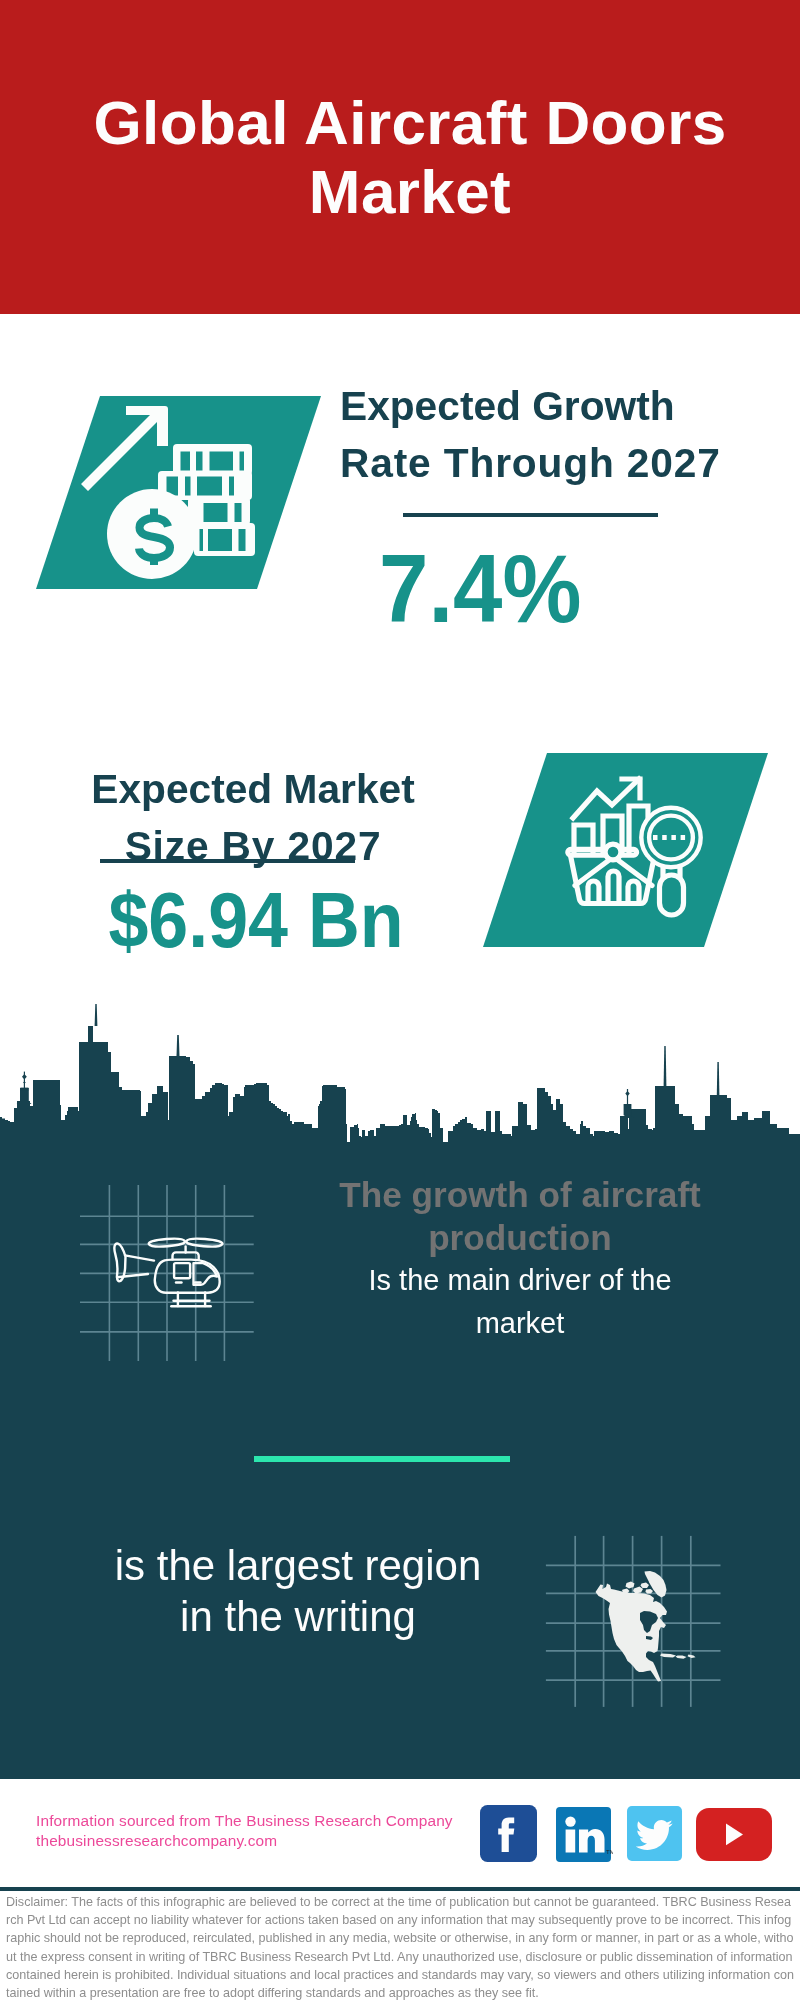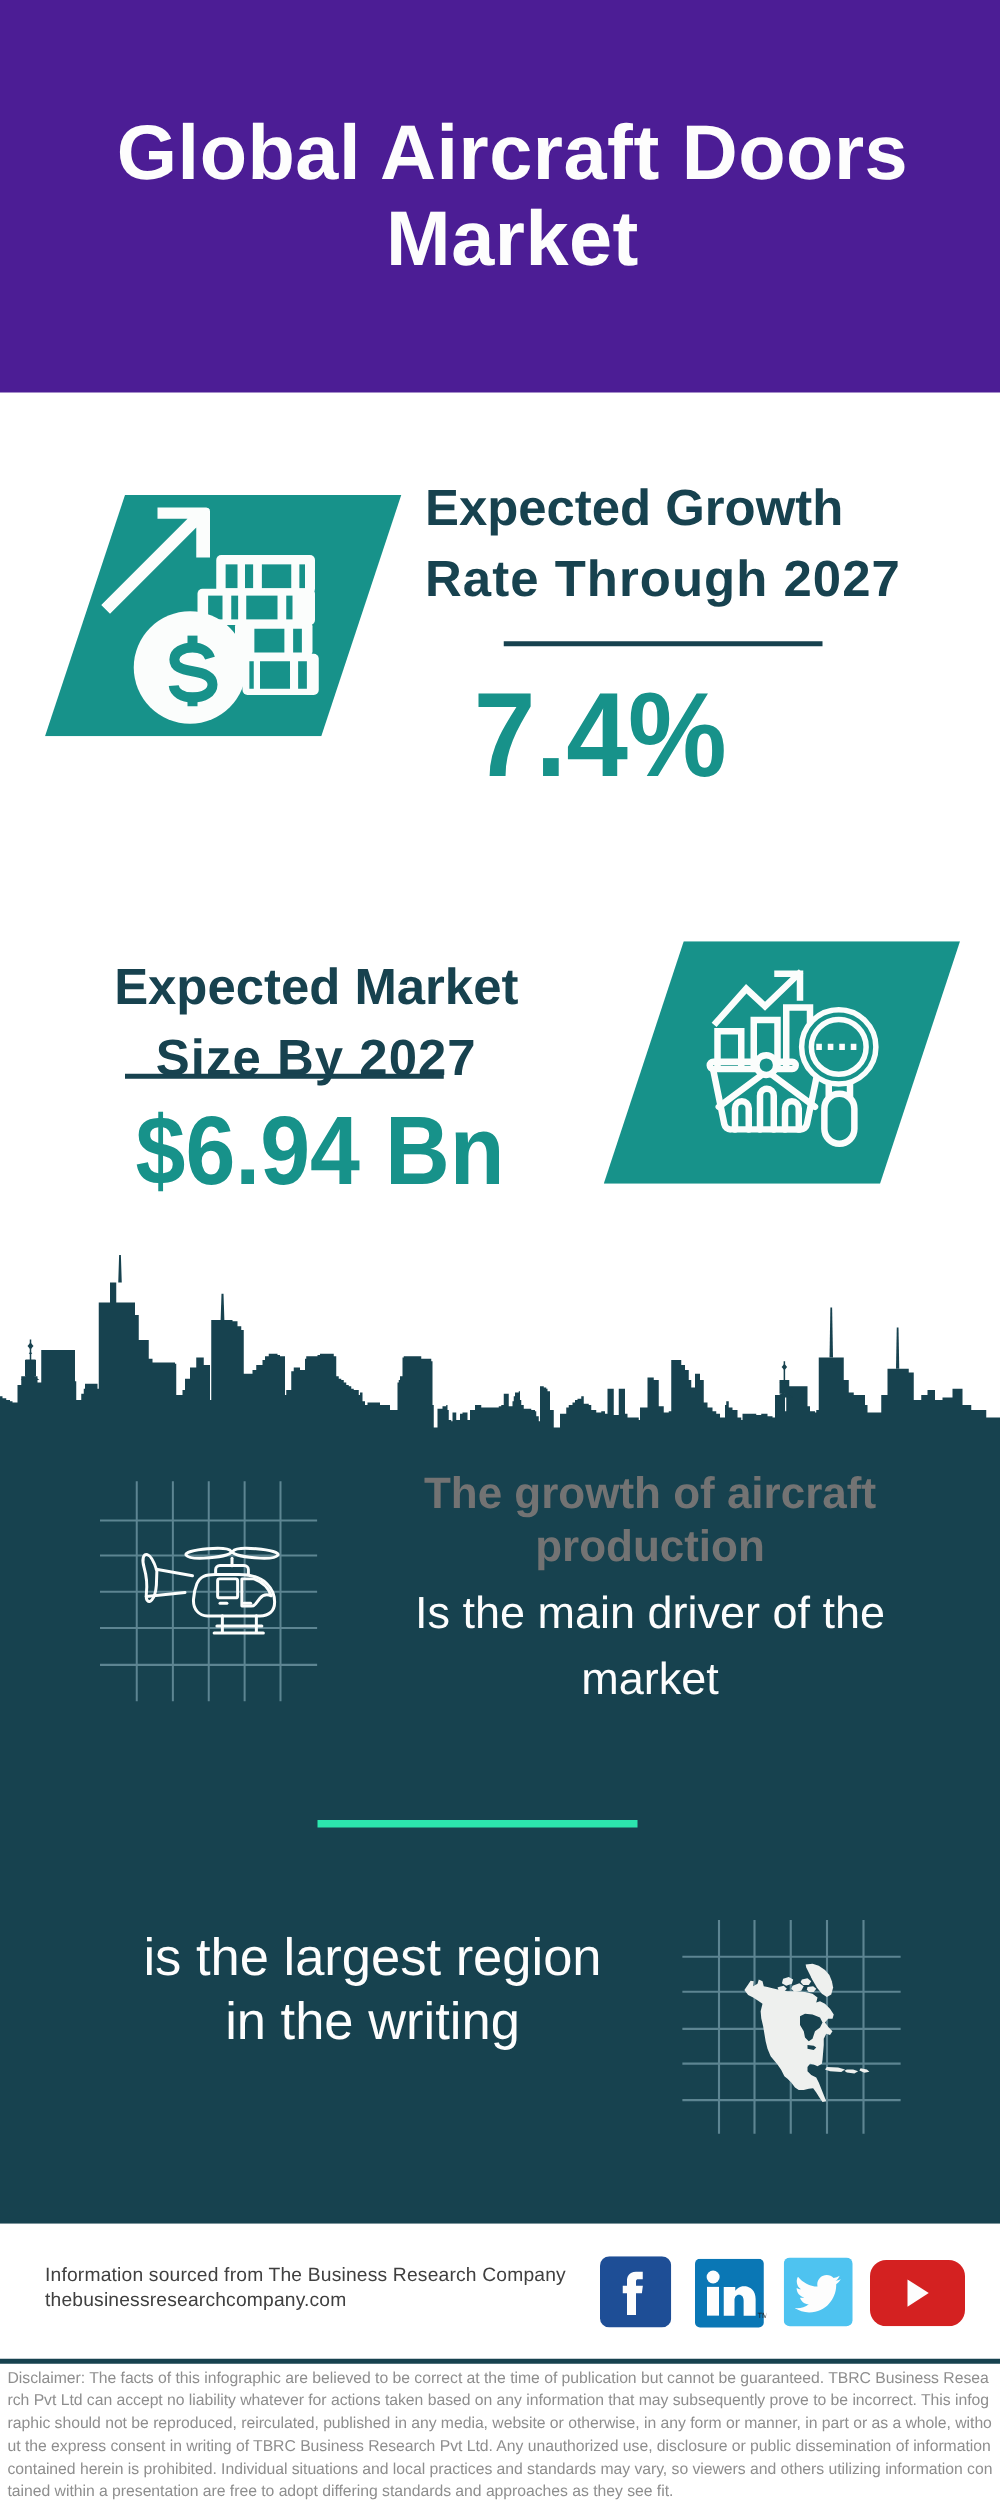--- a/index.html
+++ b/index.html
@@ -1,21 +1,21 @@
 <!DOCTYPE html>
 <html><head>
 <meta charset="utf-8">
 <style>
   * { margin:0; padding:0; box-sizing:border-box; }
   html,body { width:800px; height:2000px; }
   body { font-family:"Liberation Sans", sans-serif; background:#ffffff; -webkit-font-smoothing:antialiased; }
   .page { position:relative; width:800px; height:2000px; overflow:hidden; background:#fff; }
 
   
-  .header { position:absolute; left:0; top:0; width:800px; height:314px; background:#4c1d95; }
+  .header { position:absolute; left:0; top:0; width:800px; height:314px; background:#b91c1c; }
   .header-title {
     position:absolute; left:40px; top:88px; width:740px; text-align:center;
     color:#fdfdfd; font-size:62px; font-weight:700; line-height:69px; letter-spacing:0.4px;
   }
 
   
   .stat1-icon { position:absolute; left:36px; top:396px; width:286px; height:193px; }
   .stat-label { color:#17424f; font-size:40.7px; font-weight:700; line-height:57.3px; letter-spacing:0px; white-space:nowrap; }
   .stat-label.wide { letter-spacing:0.85px; }
   .stat-rule { position:absolute; height:4px; background:#17424f; }
@@ -36,31 +36,31 @@
   
   .dark { position:absolute; left:0; top:1150px; width:800px; height:629px; background:#17424f; }
   .skyline { position:absolute; left:0; top:1000px; width:800px; height:160px; }
 
   
   .heli-grid { position:absolute; left:80px; top:1180px; width:190px; height:190px; }
   .na-grid { position:absolute; left:540px; top:1510px; width:190px; height:200px; }
   .insight-highlight { color:#737373; font-weight:700; white-space:nowrap; }
   .insight-rest { color:#fdfdfd; font-weight:400; white-space:nowrap; }
   .insight1-text .insight-highlight { font-size:35.2px; line-height:42.6px; }
-  .insight1-text .insight-rest { font-size:36px; line-height:42.6px;margin-top:10px; }
+  .insight1-text .insight-rest { font-size:29px; line-height:42.6px; }
   .insight2-text .insight-highlight { font-size:43px; line-height:50.5px; }
   .insight2-text .insight-rest { font-size:42px; line-height:50.5px; }
   .insight1-text { position:absolute; left:310px; top:1174px; width:420px; text-align:center; }
   .insight2-text { position:absolute; left:88px; top:1541px; width:420px; text-align:center; }
   .mint-rule { position:absolute; left:254px; top:1456px; width:256px; height:6px; background:#2ce6ae; }
 
   
   .footer { position:absolute; left:0; top:1779px; width:800px; height:110px; background:#fff; }
   .foot-line { position:absolute; left:0; top:1887px; width:800px; height:3.5px; background:#17424f; }
-  .foot-source { position:absolute; left:36px; top:32px; color:#404040; font-size:15.4px; line-height:20px; letter-spacing:0.15px; }
+  .foot-source { position:absolute; left:36px; top:32px; color:#ec4899; font-size:15.4px; line-height:20px; letter-spacing:0.15px; }
   .socials { position:absolute; left:480px; top:26px; }
   .soc { position:absolute; top:0; }
   .socials svg[data-name="facebook-icon"] { left:0px; width:57px; height:57px; }
   .socials svg[data-name="linkedin-icon"] { left:76px; width:57px; height:57px; top:2px; }
   .socials svg[data-name="twitter-icon"] { left:147px; width:56px; height:56px; top:1px; }
   .socials svg[data-name="youtube-icon"] { left:216px; width:76px; height:53px; top:3px; }
   .disclaimer { position:absolute; left:6px; top:1893px; width:788px; color:#8e8e8e; font-size:12.6px; line-height:18.2px; text-align:left; word-break:break-all; letter-spacing:-0.02px; }
 </style>
 </head>
 <body>

